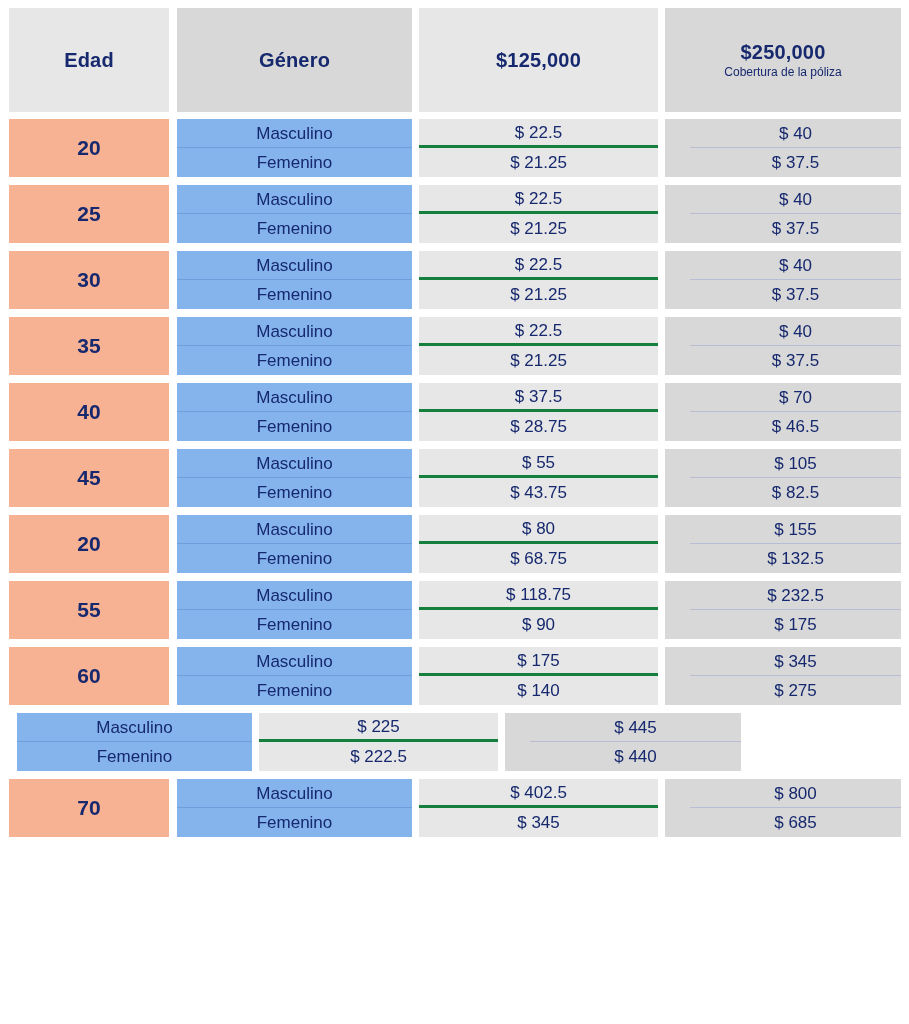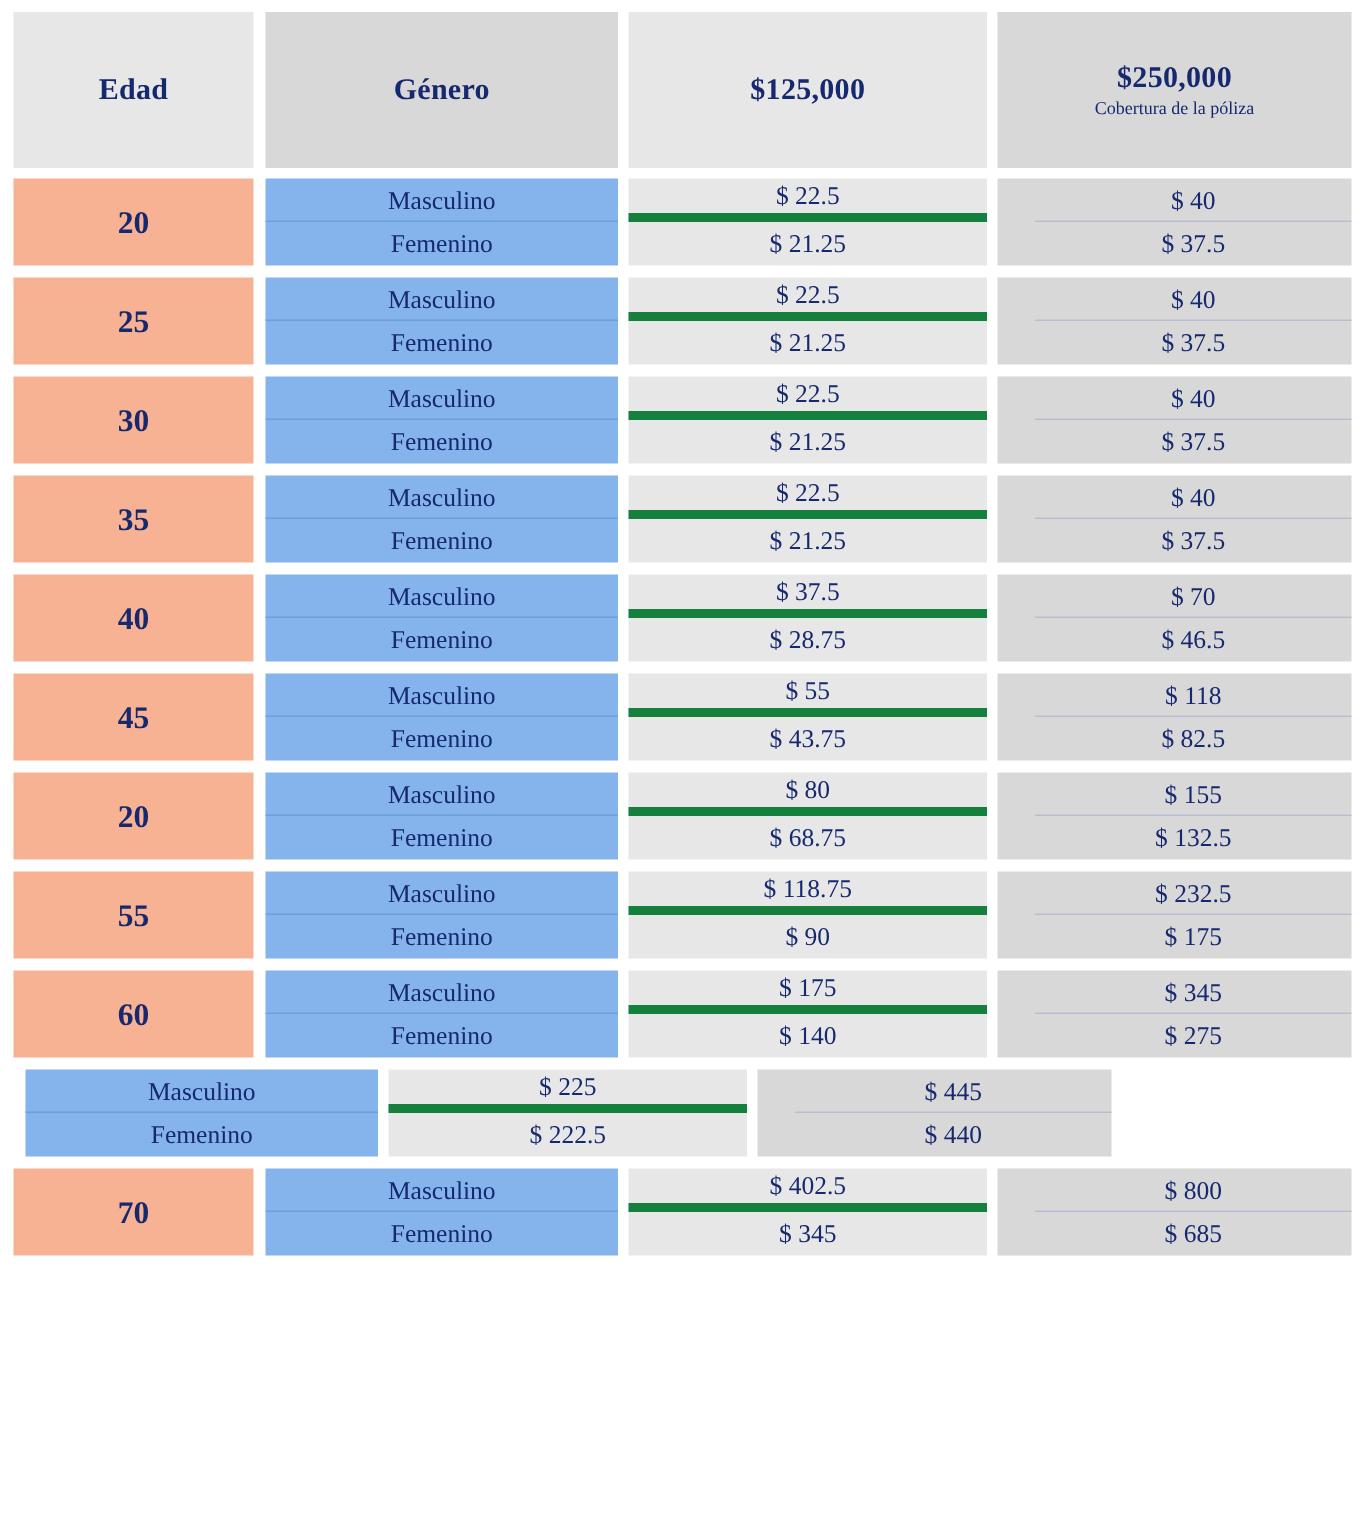--- a/index.html
+++ b/index.html
@@ -10,21 +10,20 @@
     background: #ffffff;
     font-family: "Liberation Sans", sans-serif;
   }
 
   #rate-table {
     width: 909px;
     height: 1024px;
     padding: 8px 9px 8px 9px;
     display: flex;
     flex-direction: column;
-    font-family: Liberation Serif, serif;
   }
 
   
   .col-age    { width: 160px; flex: 0 0 160px; }
   .col-gender { width: 235px; flex: 0 0 235px; }
   .col-p1     { width: 239px; flex: 0 0 239px; }
   .col-p2     { width: 236px; flex: 0 0 236px; }
 
   .gap-a { width: 8px;  flex: 0 0 8px; }
   .gap-b { width: 7px;  flex: 0 0 7px; }
@@ -94,21 +93,21 @@
     justify-content: center;
     font-size: 17px;
     color: #16286e;
     line-height: 1;
   }
 
   .cell-gender { background: #85b3ec; }
   .cell-gender > div:first-child { border-bottom: 1px solid #6d9fdd; }
 
   .cell-p1 { background: #e7e7e7; }
-  .cell-p1 > div:first-child { border-bottom: 6px solid #15803d; }
+  .cell-p1 > div:first-child { border-bottom: 3px solid #15803d; }
 
   .cell-p2 { background: #d8d8d8; padding-left: 25px; }
   .cell-p2 > div:first-child { border-bottom: 1px solid #b9bdd4; }
 </style>
 </head>
 <body>
 
 <div id="rate-table">
 
   <div class="header-row">
@@ -240,21 +239,21 @@
           <div>Masculino</div>
           <div>Femenino</div>
         </div>
         <div class="gap-b"></div>
         <div class="stack cell-p1 col-p1">
           <div>$ 55</div>
           <div>$ 43.75</div>
         </div>
         <div class="gap-c"></div>
         <div class="stack cell-p2 col-p2">
-          <div>$ 118</div>
+          <div>$ 105</div>
           <div>$ 82.5</div>
         </div>
       </div>
       <div class="row-group">
         <div class="cell-age col-age">
           <span>20</span>
         </div>
         <div class="gap-a"></div>
         <div class="stack cell-gender col-gender">
           <div>Masculino</div>

